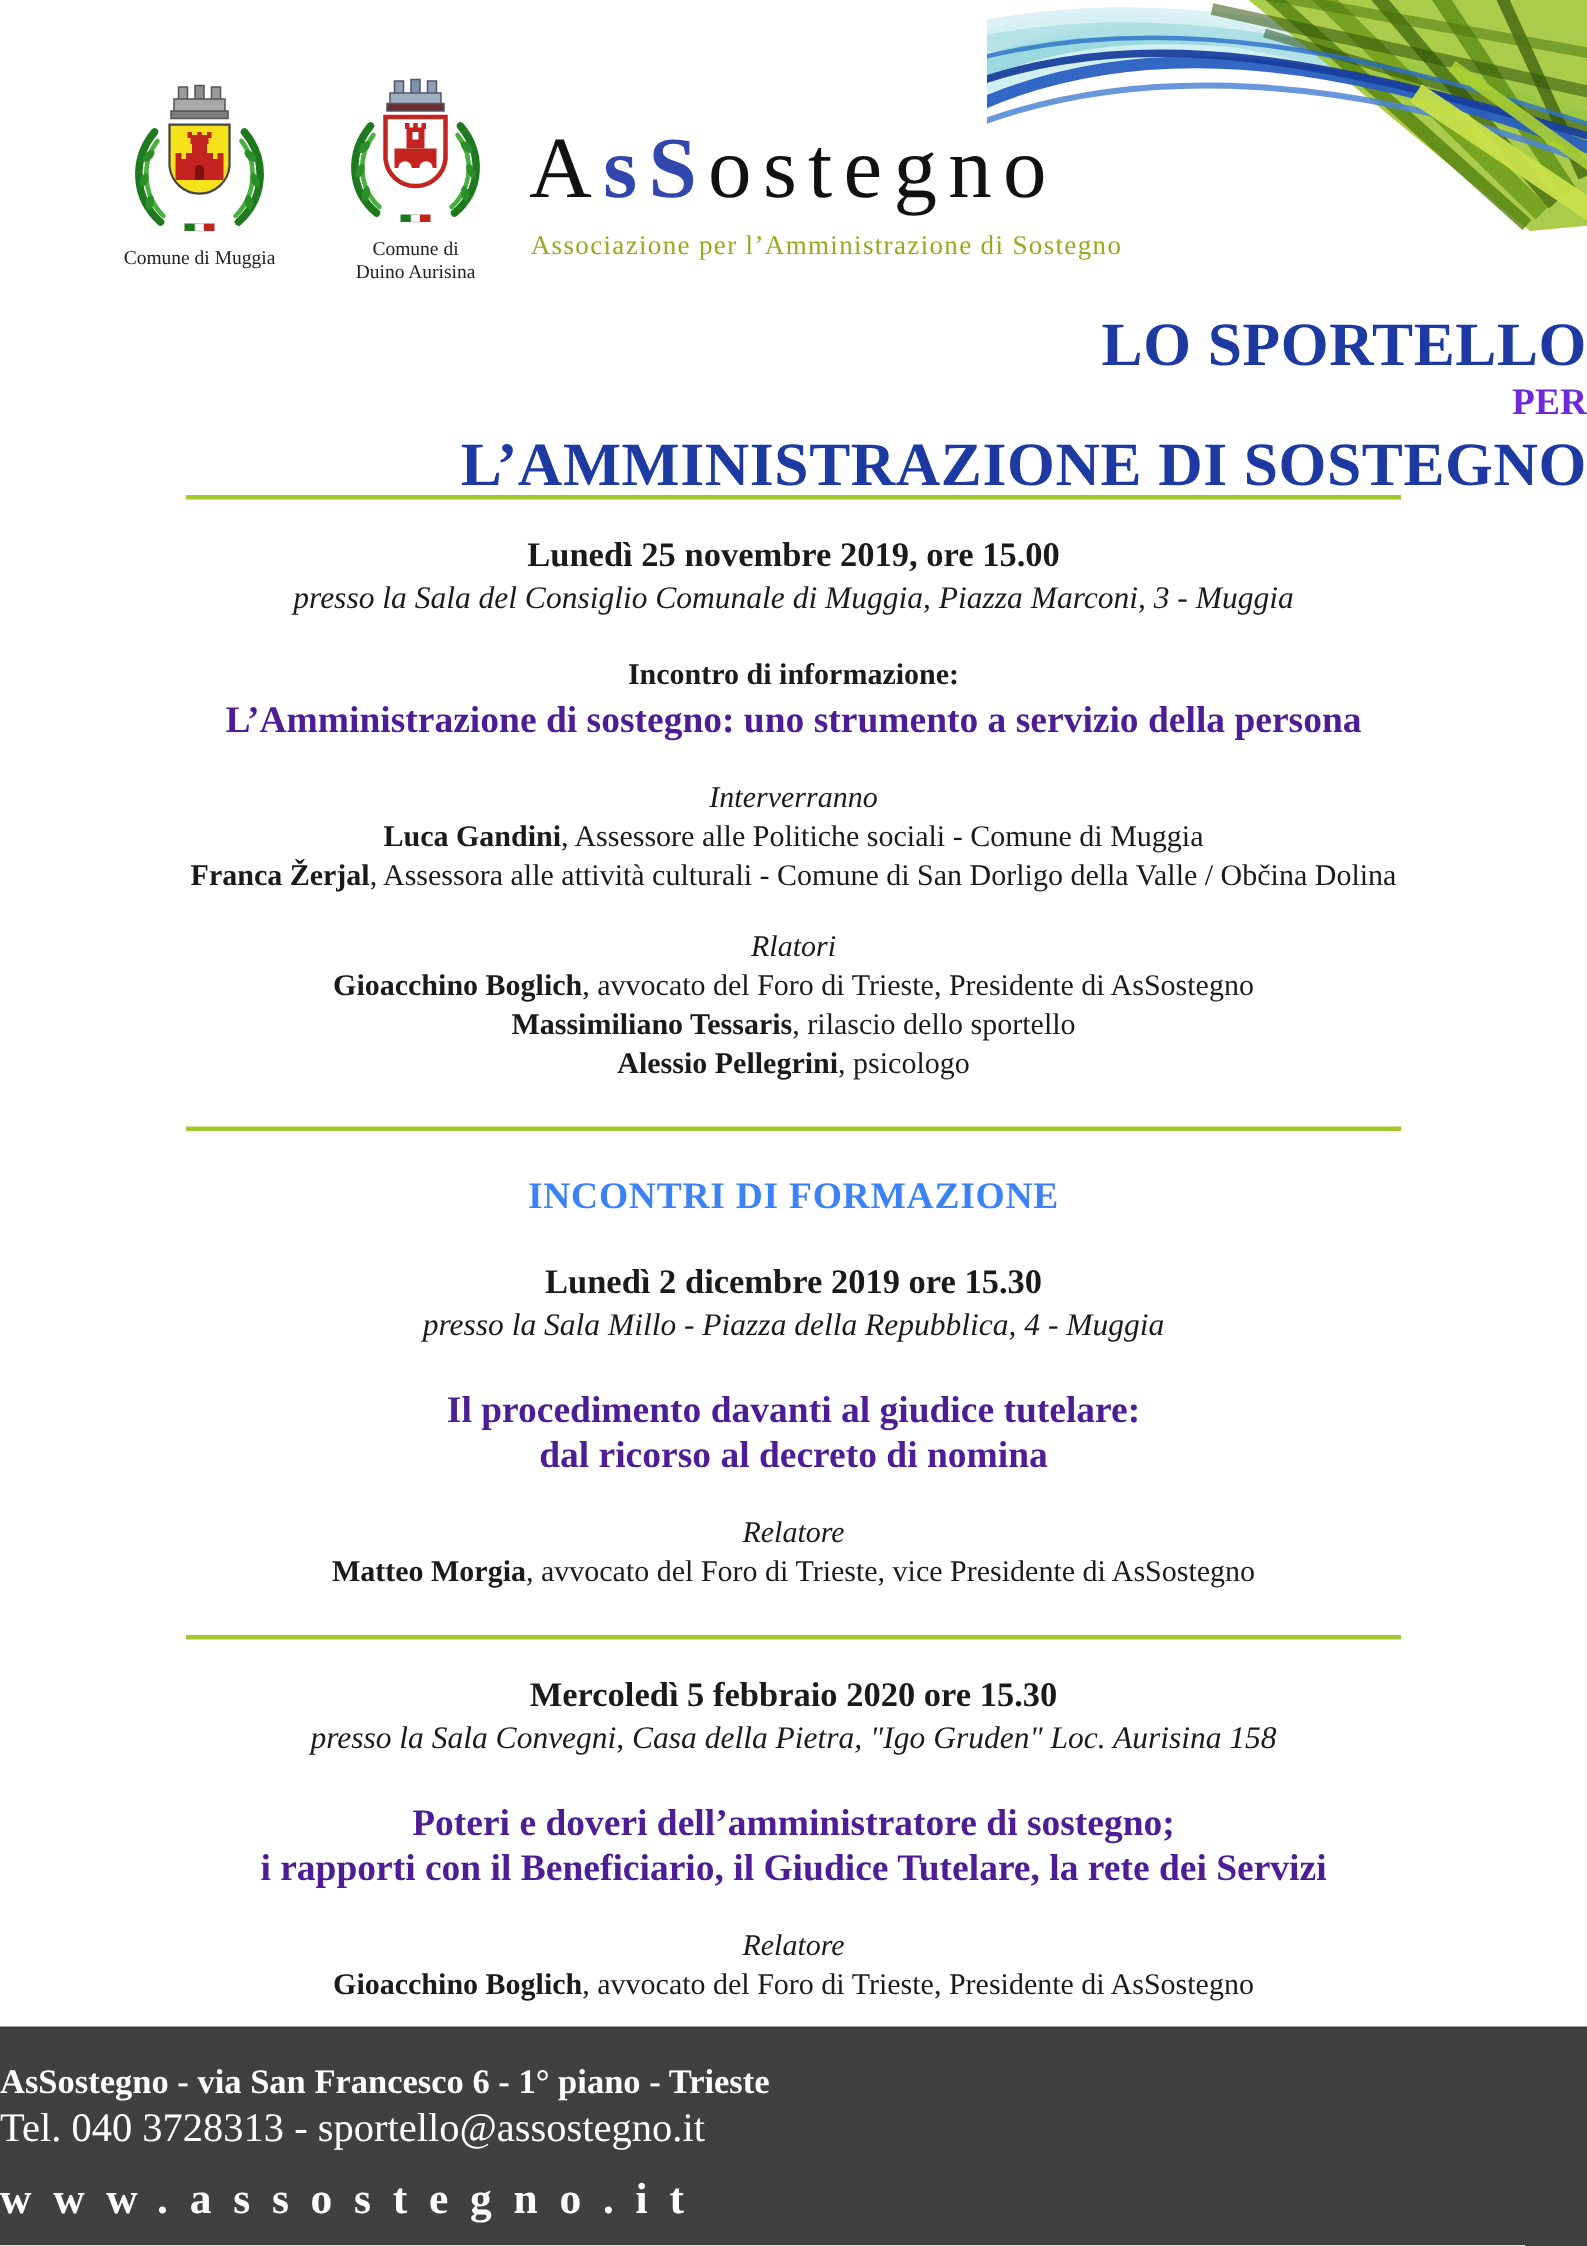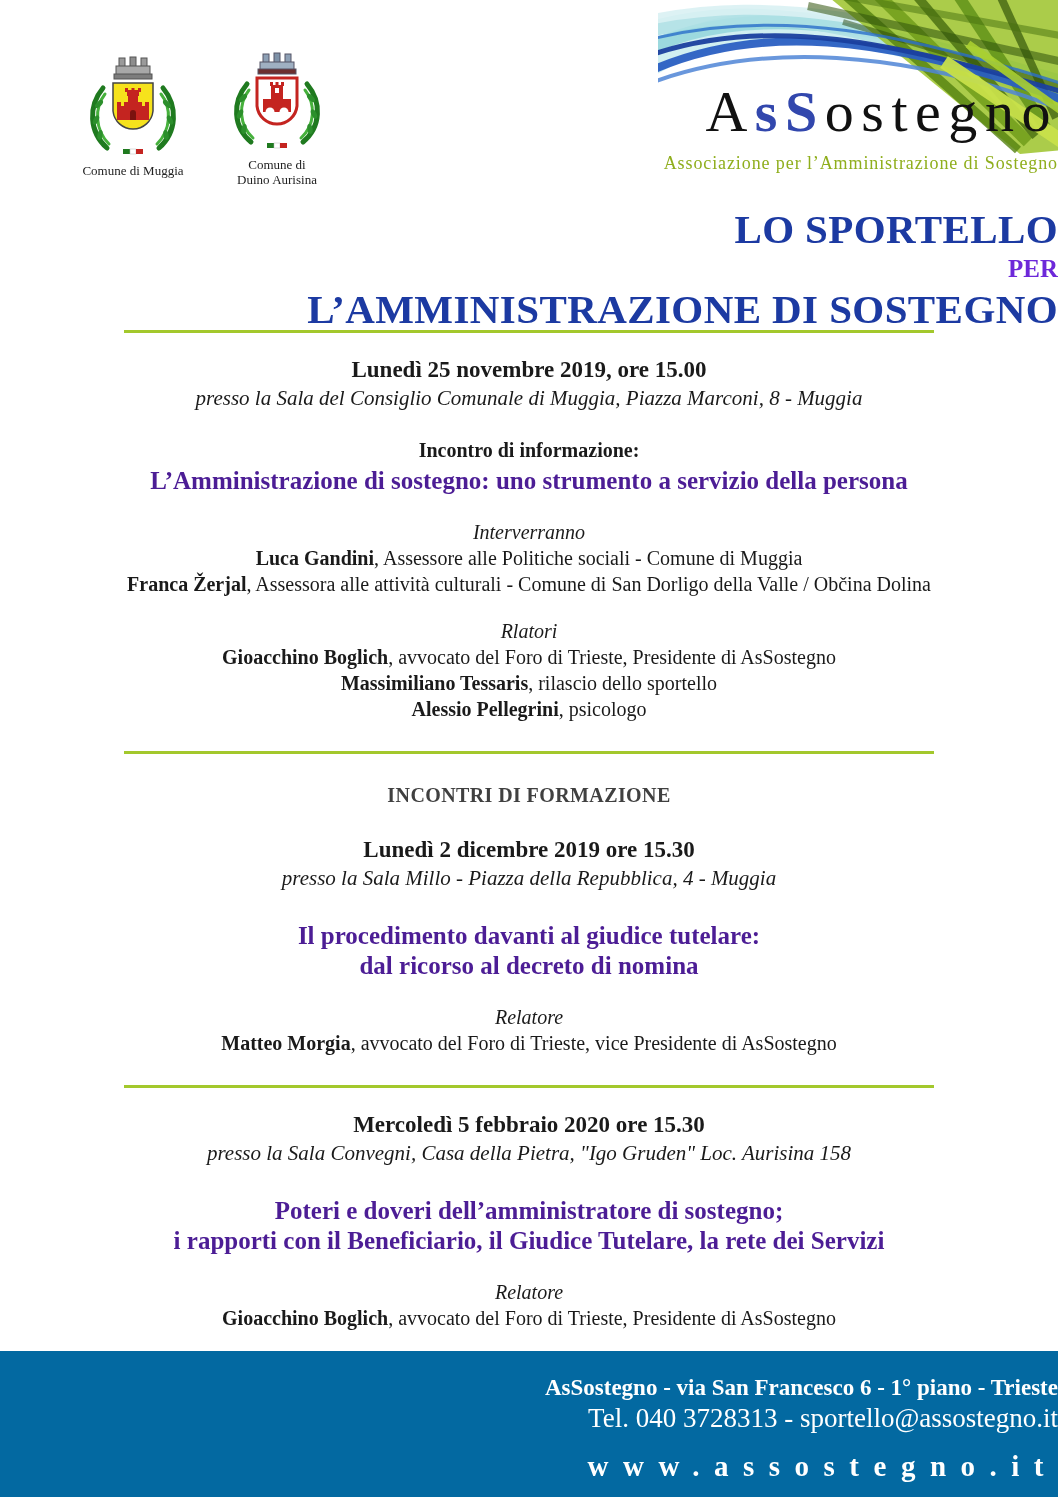--- a/index.html
+++ b/index.html
@@ -6,47 +6,47 @@
   body { background:#e8e8e8; font-family:"Liberation Serif", serif; }
   .page {
     position:relative; width:1058px; height:1497px; margin:0 auto;
     background:#ffffff; overflow:hidden; color:#1a1a1a;
   }
   
   .swoosh { position:absolute; top:0; right:0; width:400px; height:230px; }
   .crests { position:absolute; left:58px; top:50px; display:flex; gap:14px; }
   .crest { width:110px; text-align:center;margin-left:20px; }
   .crest-label { font-size:13px; margin-top:2px; line-height:1.15; color:#222; }
-  .logo-block { position:absolute; left:0; top:78px; width:100%; text-align:right; }
+  .logo-block { position:absolute; left:0; top:78px; width:100%; text-align:center; }
   .logo-line { font-size:58px; letter-spacing:0.13em; color:#111; white-space:nowrap; }
   .logo-line .blue-s { color:#3247ad; font-weight:bold; }
   .logo-sub { margin-top:8px; font-size:18px; font-weight:normal; letter-spacing:0.05em; color:#8fae1c;margin-left:44px; }
   
   .title-block { position:absolute; top:205px; width:100%; text-align:right; color:#1c3aa2; font-weight:bold; }
   .title-main { font-size:41px; letter-spacing:0.01em; }
   .title-per { font-size:25px; color:#6d28d9; margin:2px 0; }
   
   .content { position:absolute; top:330px; left:124px; width:810px; text-align:center; }
   .rule { border:none; border-top:3px solid #a3c82c; width:100%; margin:0; }
   .date-line { font-size:23px; font-weight:bold; margin-top:24px; }
   .venue-line { font-size:21px; font-style:italic; margin-top:3px; }
   .kicker { font-size:20px; font-weight:bold; margin-top:28px; }
   .event-title { font-size:25px; font-weight:bold; color:#4c1d95; margin-top:4px; line-height:1.22; }
   .role-heading { font-size:20px; font-style:italic; margin-top:24px; }
   .person { font-size:20px; margin-top:3px; }
   .person b { font-weight:bold;margin-top:44px; }
-  .section-heading { font-size:20px; font-weight:bold; color:#404040; letter-spacing:0.02em; margin-top:30px; }
+  .section-heading { font-size:25px; font-weight:bold; color:#3b82f6; letter-spacing:0.02em; margin-top:30px; }
   .gap-lg { margin-top:30px; }
   .closing-1 { font-size:20px; font-style:italic; color:#2746c0; margin-top:30px; }
   .closing-2 { font-size:20px; font-style:italic; margin-top:4px; }
   .closing-2 .email { color:#2040c0; font-weight:bold; }
   
   .footer {
     position:absolute; left:0; bottom:0; width:100%; height:146px;
-    background:#0369a1; color:#ffffff; text-align:right; padding-top:24px;font-family:Liberation Serif, serif;
+    background:#404040; color:#ffffff; text-align:left; padding-top:24px;font-family:Liberation Serif, serif;
   }
   .footer-line1 { font-size:23px; font-weight:bold; }
   .footer-line2 { font-size:27px; margin-top:2px; }
   .footer-site { font-size:29px; font-weight:bold; letter-spacing:0.5em; margin-top:16px; }
 </style>
 </head>
 <body>
 
 <div class="page">
 
@@ -185,21 +185,21 @@
   <div class="title-block">
     <div class="title-main">LO SPORTELLO</div>
     <div class="title-per">PER</div>
     <div class="title-main">L’AMMINISTRAZIONE DI SOSTEGNO</div>
   </div>
 
   <div class="content">
     <hr class="rule">
 
     <div class="date-line">Lunedì 25 novembre 2019, ore 15.00</div>
-    <div class="venue-line">presso la Sala del Consiglio Comunale di Muggia, Piazza Marconi, 8 - Muggia</div>
+    <div class="venue-line">presso la Sala del Consiglio Comunale di Muggia, Piazza Marconi, 3 - Muggia</div>
     <div class="kicker">Incontro di informazione:</div>
     <div class="event-title">L’Amministrazione di sostegno: uno strumento a servizio della persona</div>
 
     <div class="role-heading">Interverranno</div>
     <p class="person"><b>Luca Gandini</b><span>, Assessore alle Politiche sociali - Comune di Muggia</span></p>
     <p class="person"><b>Franca Žerjal</b><span>, Assessora alle attività culturali - Comune di San Dorligo della Valle / Občina Dolina</span></p>
 
     <div class="role-heading">Rlatori</div>
     <p class="person"><b>Gioacchino Boglich</b><span>, avvocato del Foro di Trieste, Presidente di AsSostegno</span></p>
     <p class="person"><b>Massimiliano Tessaris</b><span>, rilascio dello sportello</span></p>

